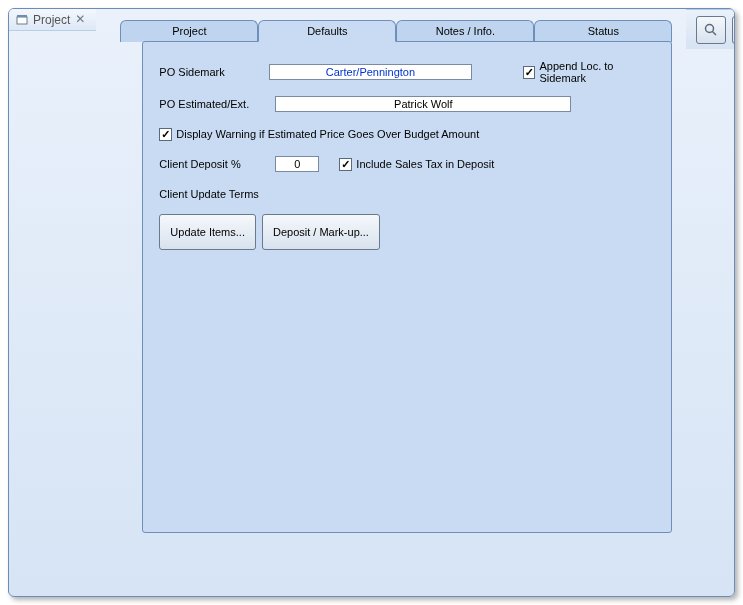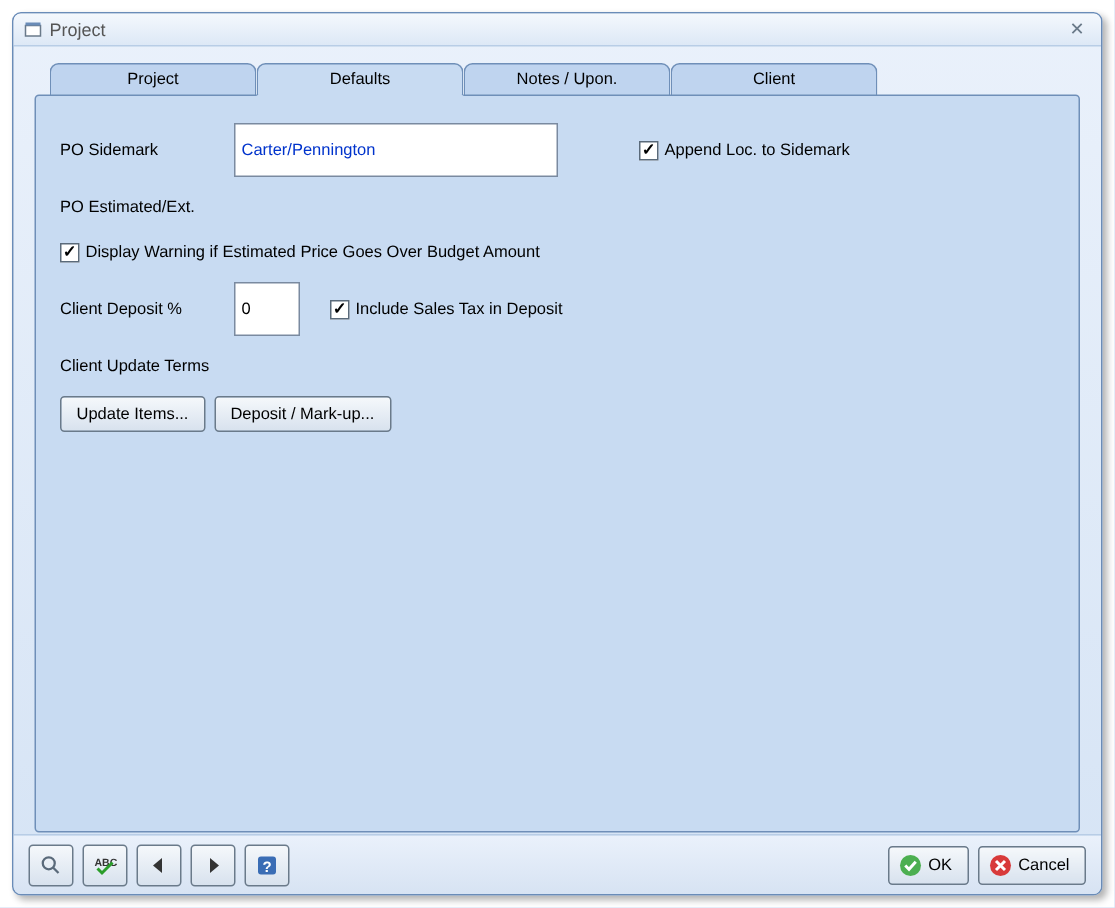--- a/index.html
+++ b/index.html
@@ -12,21 +12,21 @@
     color: #000;
   }
   .window {
     width: 727px;
     height: 589px;
     border: 1px solid #6a8cb8;
     border-radius: 6px;
     background: linear-gradient(#eaf1fb, #d6e4f5);
     box-shadow: 3px 3px 5px rgba(0,0,0,0.3);
     display: flex;
-    flex-direction: column;
+    flex-direction: row;
     overflow: hidden;
   }
   .titlebar {
     height: 22px;
     display: flex;
     align-items: center;
     padding: 0 6px;
     background: linear-gradient(#f4f8fd, #dde8f6);
     border-bottom: 1px solid #b8cde6;
     color: #555;
@@ -75,38 +75,40 @@
     z-index: 2;
     border-bottom: 1px solid #c8dbf2;
   }
   .panel {
     border: 1px solid #6f8fb8;
     border-radius: 3px;
     background: #c8dbf2;
     height: 492px;
     padding: 18px 16px;
     position: relative;
+    margin-left: 32px;
   }
   .row {
     display: flex;
     align-items: center;
     margin-bottom: 10px;
     min-height: 20px;
   }
   .lbl {
     width: 116px;
     color: #000;
   }
   input[type=text] {
-    height: 36px;
+    height: 16px;
     border: 1px solid #7a8aa0;
     padding: 1px 4px;
     font-family: inherit;
     font-size: 11px;
     background: #fff;
+    text-align: center;
   }
   .txt-med { width: 216px; }
   .txt-wide { width: 296px; }
   .txt-small { width: 44px; text-align: left; }
   .txt-terms { width: 132px; }
   .chk {
     display: inline-flex;
     align-items: center;
     gap: 4px;
     cursor: default;
@@ -118,21 +120,21 @@
     display: inline-flex;
     align-items: center;
     justify-content: center;
     font-size: 11px;
     line-height: 1;
     font-weight: bold;
     color: #000;
   }
   .gap { display:inline-block; }
   .btn {
-    height: 24px;
+    height: 36px;
     padding: 0 10px;
     border: 1px solid #6a7a8a;
     border-radius: 3px;
     background: linear-gradient(#f5f8fb, #d8e2ee);
     font-family: inherit;
     font-size: 11px;
     cursor: default;
     display: inline-flex;
     align-items: center;
     justify-content: center;
@@ -185,38 +187,39 @@
     </span>
     <span>Project</span>
     <span class="spacer"></span>
     <span class="close">✕</span>
   </div>
 
   <div class="body">
     <div class="tabstrip">
       <div class="tab">Project</div>
       <div class="tab active">Defaults</div>
-      <div class="tab">Notes / Upon.</div>
-      <div class="tab">Client</div>
+      <div class="tab">Notes / Info.</div>
+      <div class="tab">Status</div>
     </div>
 
     <div class="panel">
 
       <div class="row">
         <span class="lbl">PO Sidemark</span>
         <input type="text" class="txt-med blue-text" value="Carter/Pennington" style="">
         <span class="gap" style="width:54px;"></span>
         <span class="chk">
           <span class="chkbox">✓</span>
           <span>Append Loc. to Sidemark</span>
         </span>
       </div>
 
       <div class="row">
         <span class="lbl">PO Estimated/Ext.</span>
+        <input type="text" class="txt-wide" value="Patrick Wolf" style="">
       </div>
 
       <div class="row">
         <span class="chk">
           <span class="chkbox">✓</span>
           <span>Display Warning if Estimated Price Goes Over Budget Amount</span>
         </span>
       </div>
 
       <div class="row">

